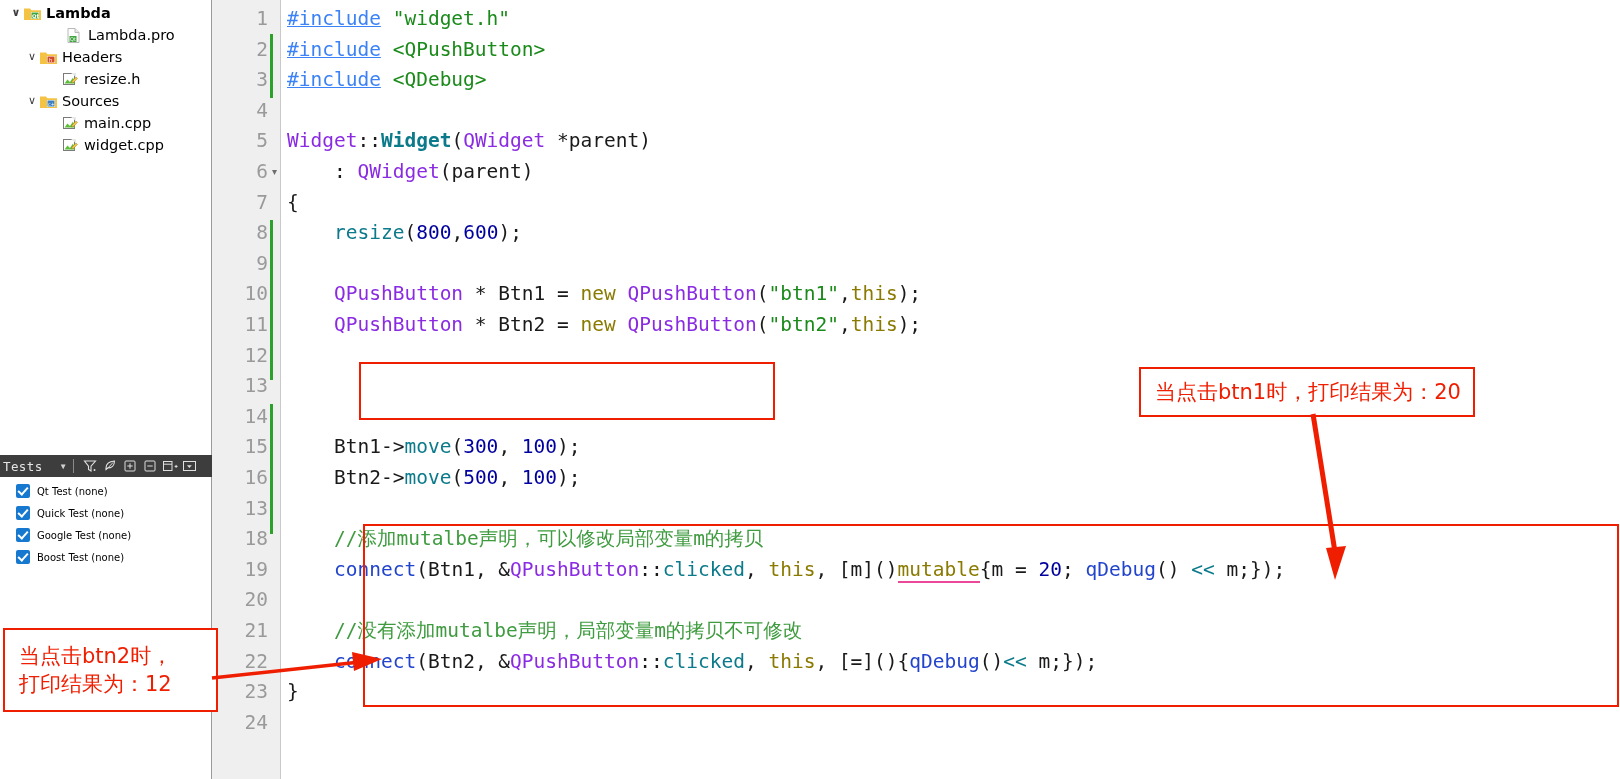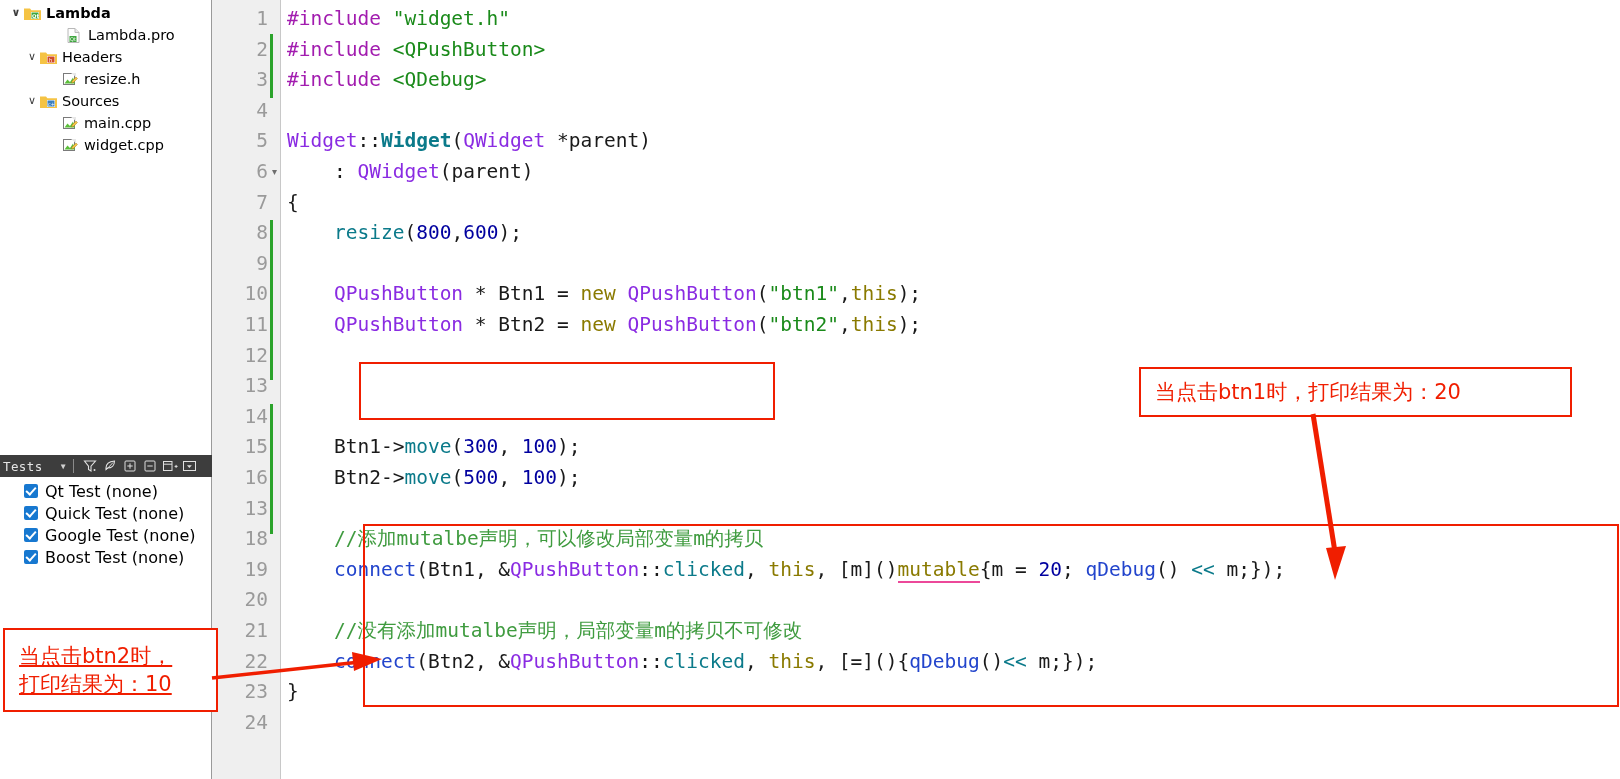--- a/index.html
+++ b/index.html
@@ -64,23 +64,23 @@
   #tests-toolbar .combo-label { letter-spacing:0.4px; }
   #tests-toolbar .combo-arrow { margin-left:18px; font-size:8px; color:#d0d0d0; }
   #tests-toolbar .sep { width:1px; height:14px; background:#8a8a8a; margin:0 6px 0 8px; }
   #tests-toolbar .tbtn { width:20px; height:18px; display:flex; align-items:center; justify-content:center; }
   #tests-toolbar svg { display:block; }
 
   #tests-list { padding-top:3px; }
   .test-row {
     display:flex; align-items:center;
     height:22px;
-    padding-left:24px;
+    padding-left:16px;
     font-family:"DejaVu Sans", sans-serif;
-    font-size:16px;
+    font-size:10px;
     color:#000;
     white-space:nowrap;
   }
   .checkbox {
     width:14px; height:14px; flex:0 0 14px;
     background:#1778d0;
     border-radius:2px;
     position:relative;
     margin-right:7px;
   }
@@ -130,21 +130,21 @@
   .code-text {
     position:absolute; left:75px;
     height:30.6px; line-height:30.6px;
     white-space:pre;
     font-family:"DejaVu Sans Mono", monospace;
     font-size:19.5px;
     color:#1a1a1a;
   }
 
   
-  .t-pre   { color:#a21caf; }   
+  .t-pre   { color:#3b82f6;text-decoration:underline; }   
   .t-str   { color:#1a8a1a; }   
   .t-cls   { color:#8a2be2; }   
   .t-func  { color:#0b7a8a; }   
   .t-funcb { color:#0b7a8a; font-weight:bold; }
   .t-kw    { color:#8a7a00; }   
   .t-num   { color:#00009f; }   
   .t-cmt   { color:#3f9b3f; }
   .t-plain { color:#1a1a1a; }
   .t-fn2   { color:#2244cc; }
   .t-op    { color:#1a1a1a; }
@@ -160,21 +160,21 @@
   .note-box {
     position:absolute;
     border:2.5px solid #f01e00;
     background:#ffffff;
     color:#f01e00;
     font-family:"DejaVu Sans", sans-serif;
     font-size:21px;
     line-height:1.35;
     padding:6px 8px;
   }
-  .note-box.left { text-align:left;text-decoration:underline; }
+  .note-box.left { text-align:left; }
   .arrow-svg { position:absolute; pointer-events:none; }
 </style>
 </head>
 <body>
 
 <div id="app">
 
   <div id="left-col">
 
     <div id="project-tree">
@@ -392,32 +392,32 @@
     <div class="code-text" style="top:616px;">    <span class="t-cmt">//没有添加mutalbe声明，局部变量m的拷贝不可修改</span></div>
     <div class="code-text" style="top:646.6px;">    <span class="t-fn2">connect</span><span class="t-op">(</span><span class="t-plain">Btn2</span><span class="t-op">, &amp;</span><span class="t-cls">QPushButton</span><span class="t-op">::</span><span class="t-func">clicked</span><span class="t-op">, </span><span class="t-kw">this</span><span class="t-op">, [=](){</span><span class="t-fn2">qDebug</span><span class="t-op">()</span><span class="t-func">&lt;&lt;</span> <span class="t-plain">m</span><span class="t-op">;});</span></div>
     <div class="code-text" style="top:677.2px;"><span class="t-op">}</span></div>
     <div class="code-text" style="top:707.8px;"></div>
   </div>
 
   <div class="rbox" style="left:359px; top:362px; width:416px; height:58px;"></div>
 
   <div class="rbox" style="left:363px; top:524px; width:1256px; height:183px;"></div>
 
-  <div class="note-box" style="left:1139px; top:367px; width:433px; height:50px; display:flex; align-items:center; padding-left:14px;">
+  <div class="note-box" style="left:1139px; top:367px; width:336px; height:50px; display:flex; align-items:center; padding-left:14px;">
     <span>当点击btn1时，打印结果为：20</span>
   </div>
 
   <svg class="arrow-svg" style="left:1290px; top:412px; width:80px; height:170px;" viewBox="0 0 80 170">
     <path d="M23 2 L45 140" stroke="#f01e00" stroke-width="5" fill="none"></path>
     <path d="M45 168 L36 136 L56 134 Z" fill="#f01e00"></path>
   </svg>
 
   <div class="note-box left" style="left:3px; top:628px; width:215px; height:84px; display:flex; flex-direction:column; justify-content:center; padding-left:14px;">
     <span>当点击btn2时，</span>
-    <span>打印结果为：10</span>
+    <span>打印结果为：12</span>
   </div>
 
   <svg class="arrow-svg" style="left:210px; top:648px; width:175px; height:40px;" viewBox="0 0 175 40">
     <path d="M2 30 L150 14" stroke="#f01e00" stroke-width="3.4" fill="none"></path>
     <path d="M172 11 L142 4 L144 23 Z" fill="#f01e00"></path>
   </svg>
 
 </div>
 
 </body></html>

